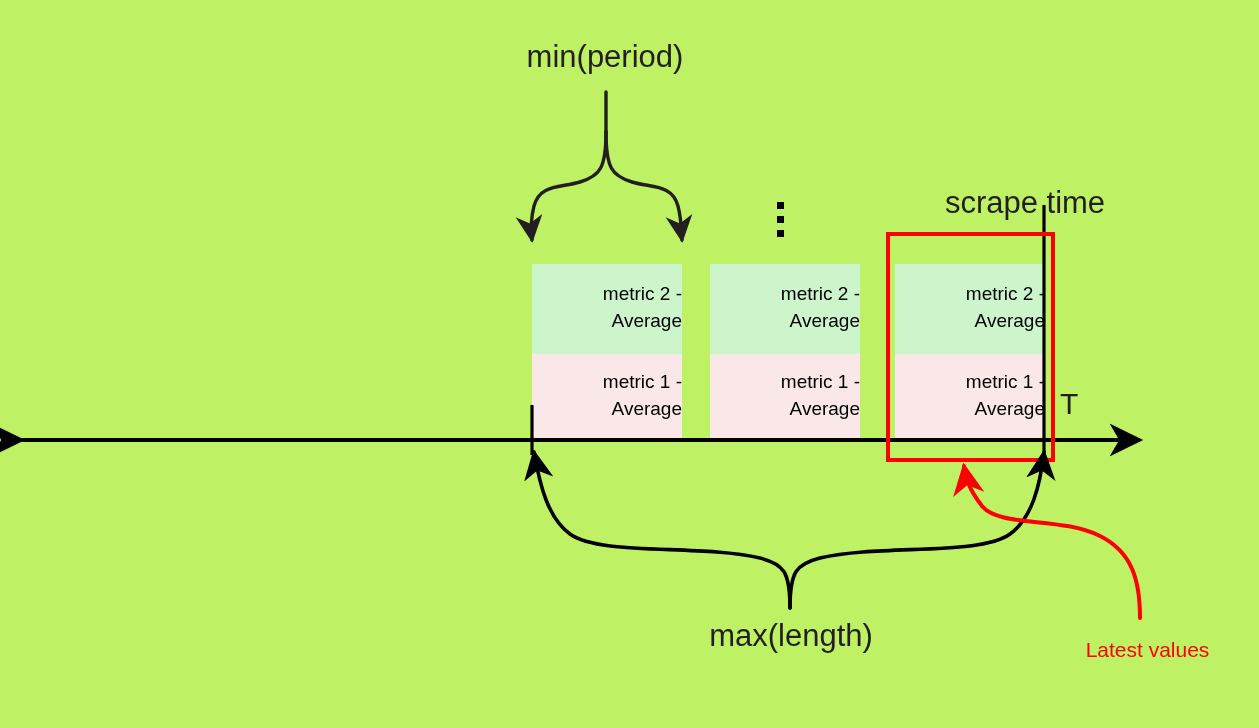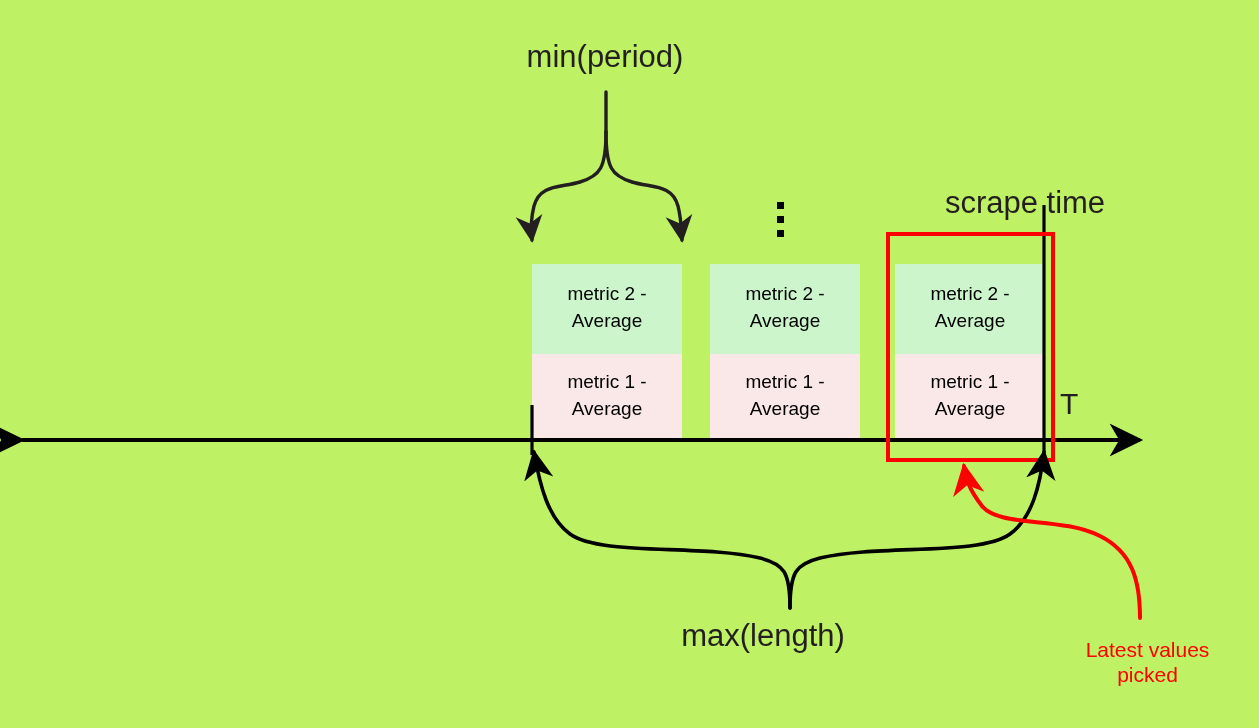--- a/index.html
+++ b/index.html
@@ -36,21 +36,21 @@
     font-size: 31px;
   }
   .lbl-red {
     color: #ff0000;
     font-size: 21px;
   }
   .cell-text {
     position: absolute;
     font-size: 19px;
     color: #000000;
-    text-align: center;
+    text-align: right;
     line-height: 1.42;
     white-space: pre;
     pointer-events: none;
   }
   .axis-t {
     font-size: 30px;
   }
 </style>
 </head>
 <body>
@@ -125,24 +125,23 @@
 
     <path d="M1140,618 C1140,580 1132,552 1100,536
              C1060,516 1000,528 982,506
              C968,488 966,478 964,466" fill="none" stroke="#ff0000" stroke-width="4" stroke-linecap="round" marker-end="url(#arrowRed)"></path>
   </svg>
 
   <div class="lbl lbl-big" style="left:460px; top:38px; width:290px;">min(period)</div>
 
   <div class="lbl lbl-big" style="left:900px; top:151px; width:250px;margin-top:33px;">scrape time</div>
 
-  <div class="lbl lbl-big" style="left:628px; top:617px; width:270px;">max(length)</div>
+  <div class="lbl lbl-big" style="left:656px; top:617px; width:270px;">max(length)</div>
 
   <div class="lbl lbl-red" style="left:1055px; top:637px; width:185px;">Latest values</div>
-  <div class="lbl lbl-red" style="left:1055px; top:662px; width:185px;">picked</div>
 
   <div class="lbl axis-t" style="left:1060px; top:386px; width:40px; text-align:left;">T</div>
 
   <div class="cell-text" style="left:532px; top:281px; width:150px;">metric 2 -</div>
   <div class="cell-text" style="left:532px; top:308px; width:150px;">Average</div>
   <div class="cell-text" style="left:532px; top:369px; width:150px;">metric 1 -</div>
   <div class="cell-text" style="left:532px; top:396px; width:150px;">Average</div>
 
   <div class="cell-text" style="left:710px; top:281px; width:150px;">metric 2 -</div>
   <div class="cell-text" style="left:710px; top:308px; width:150px;">Average</div>

